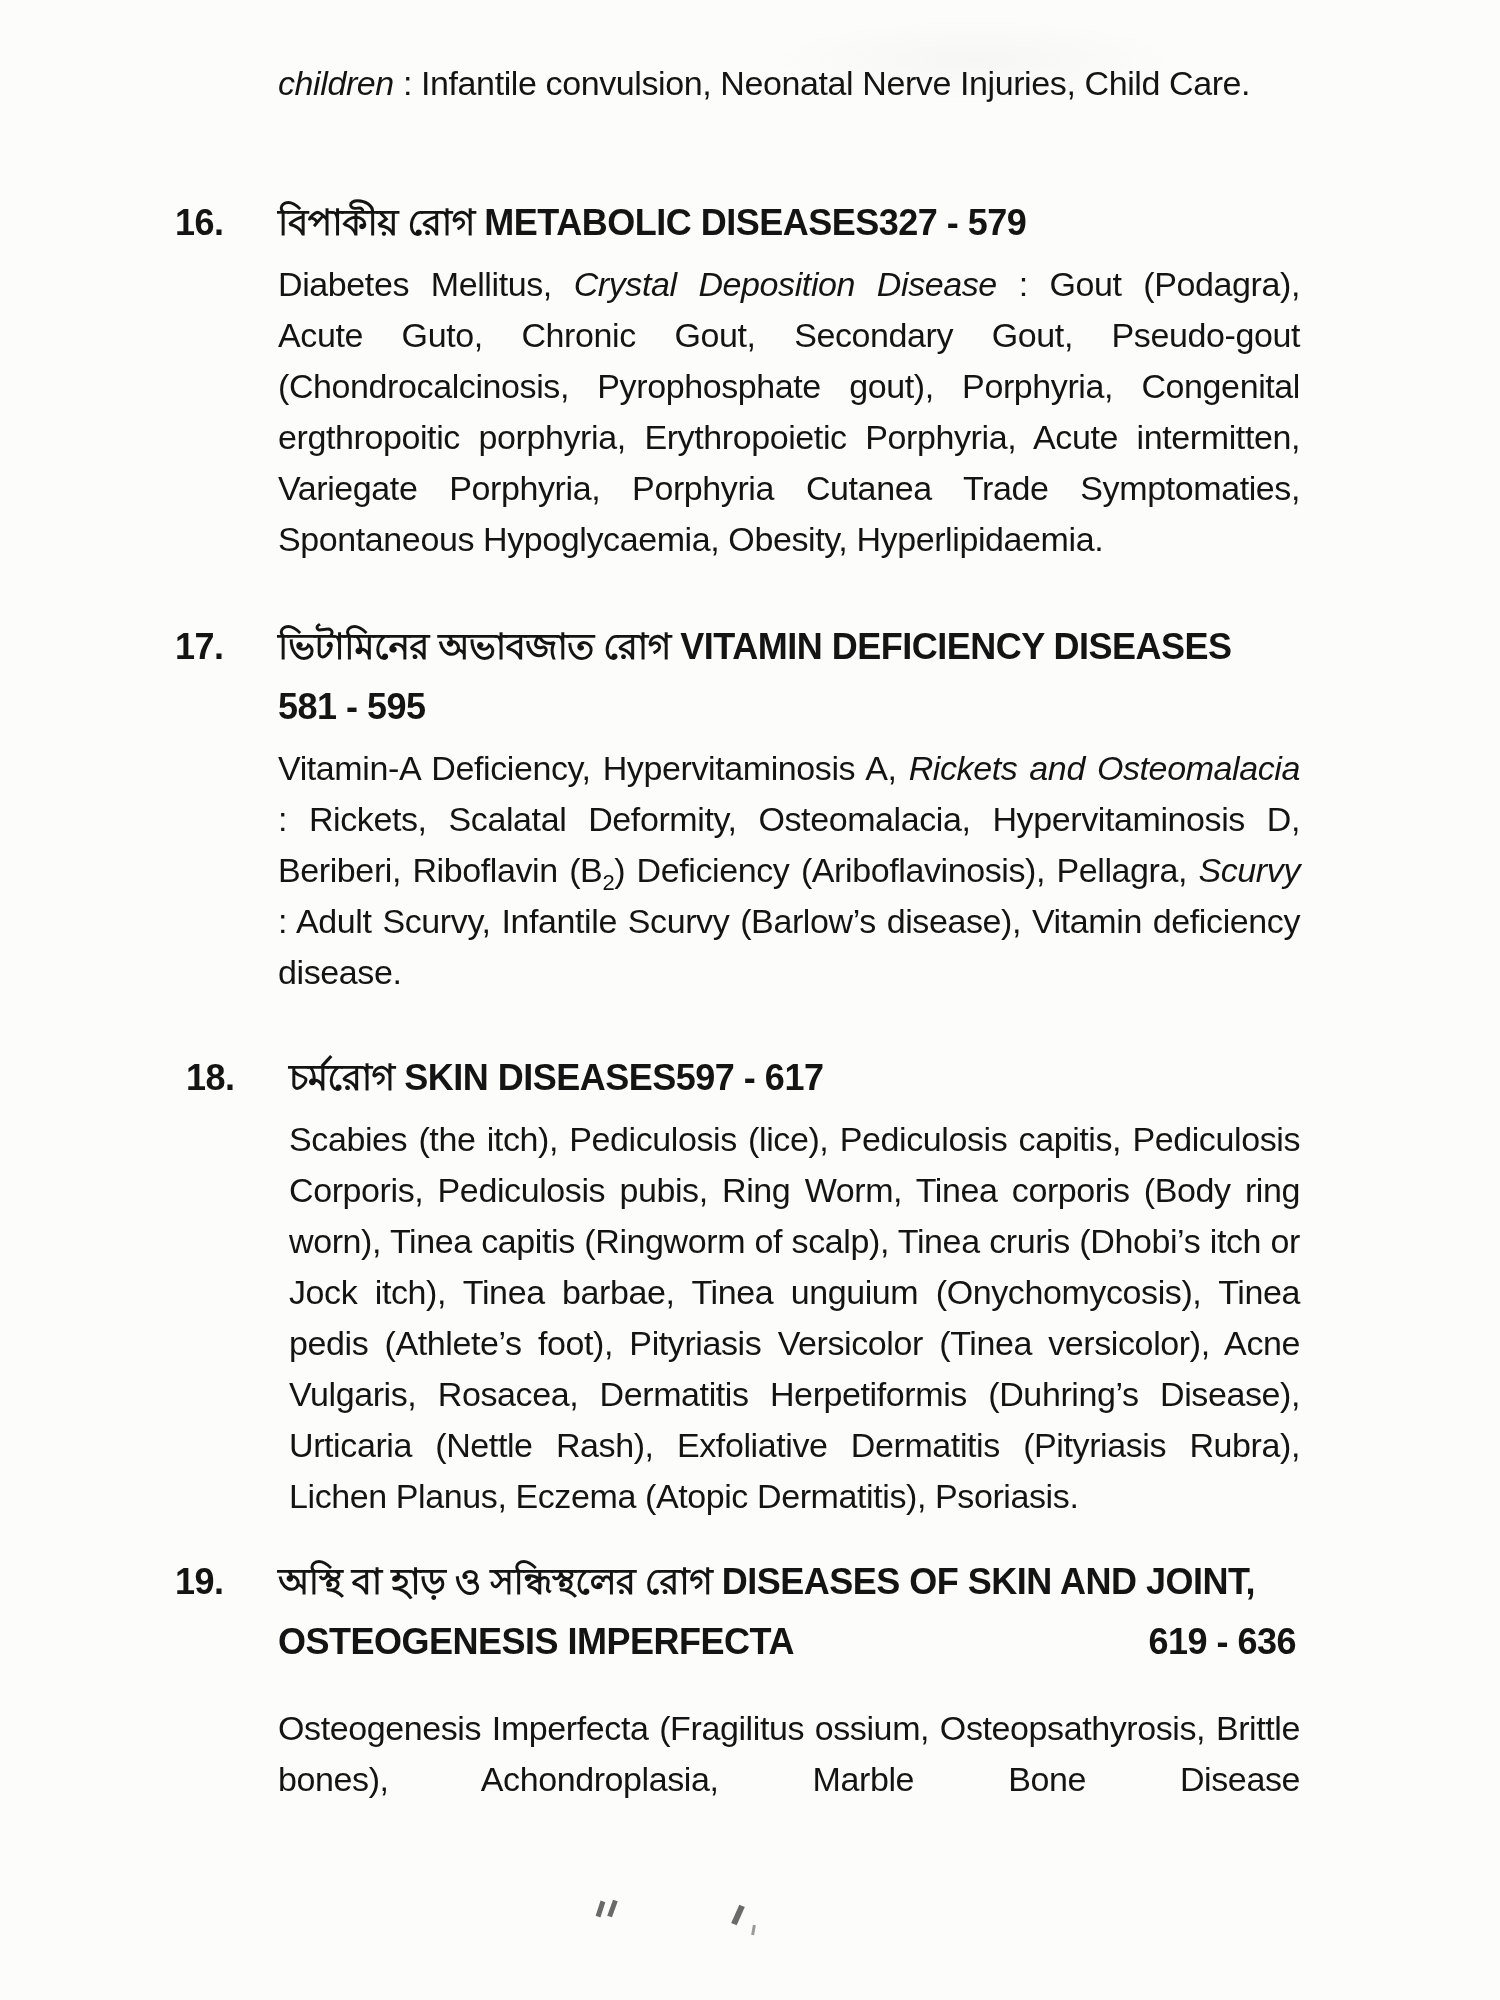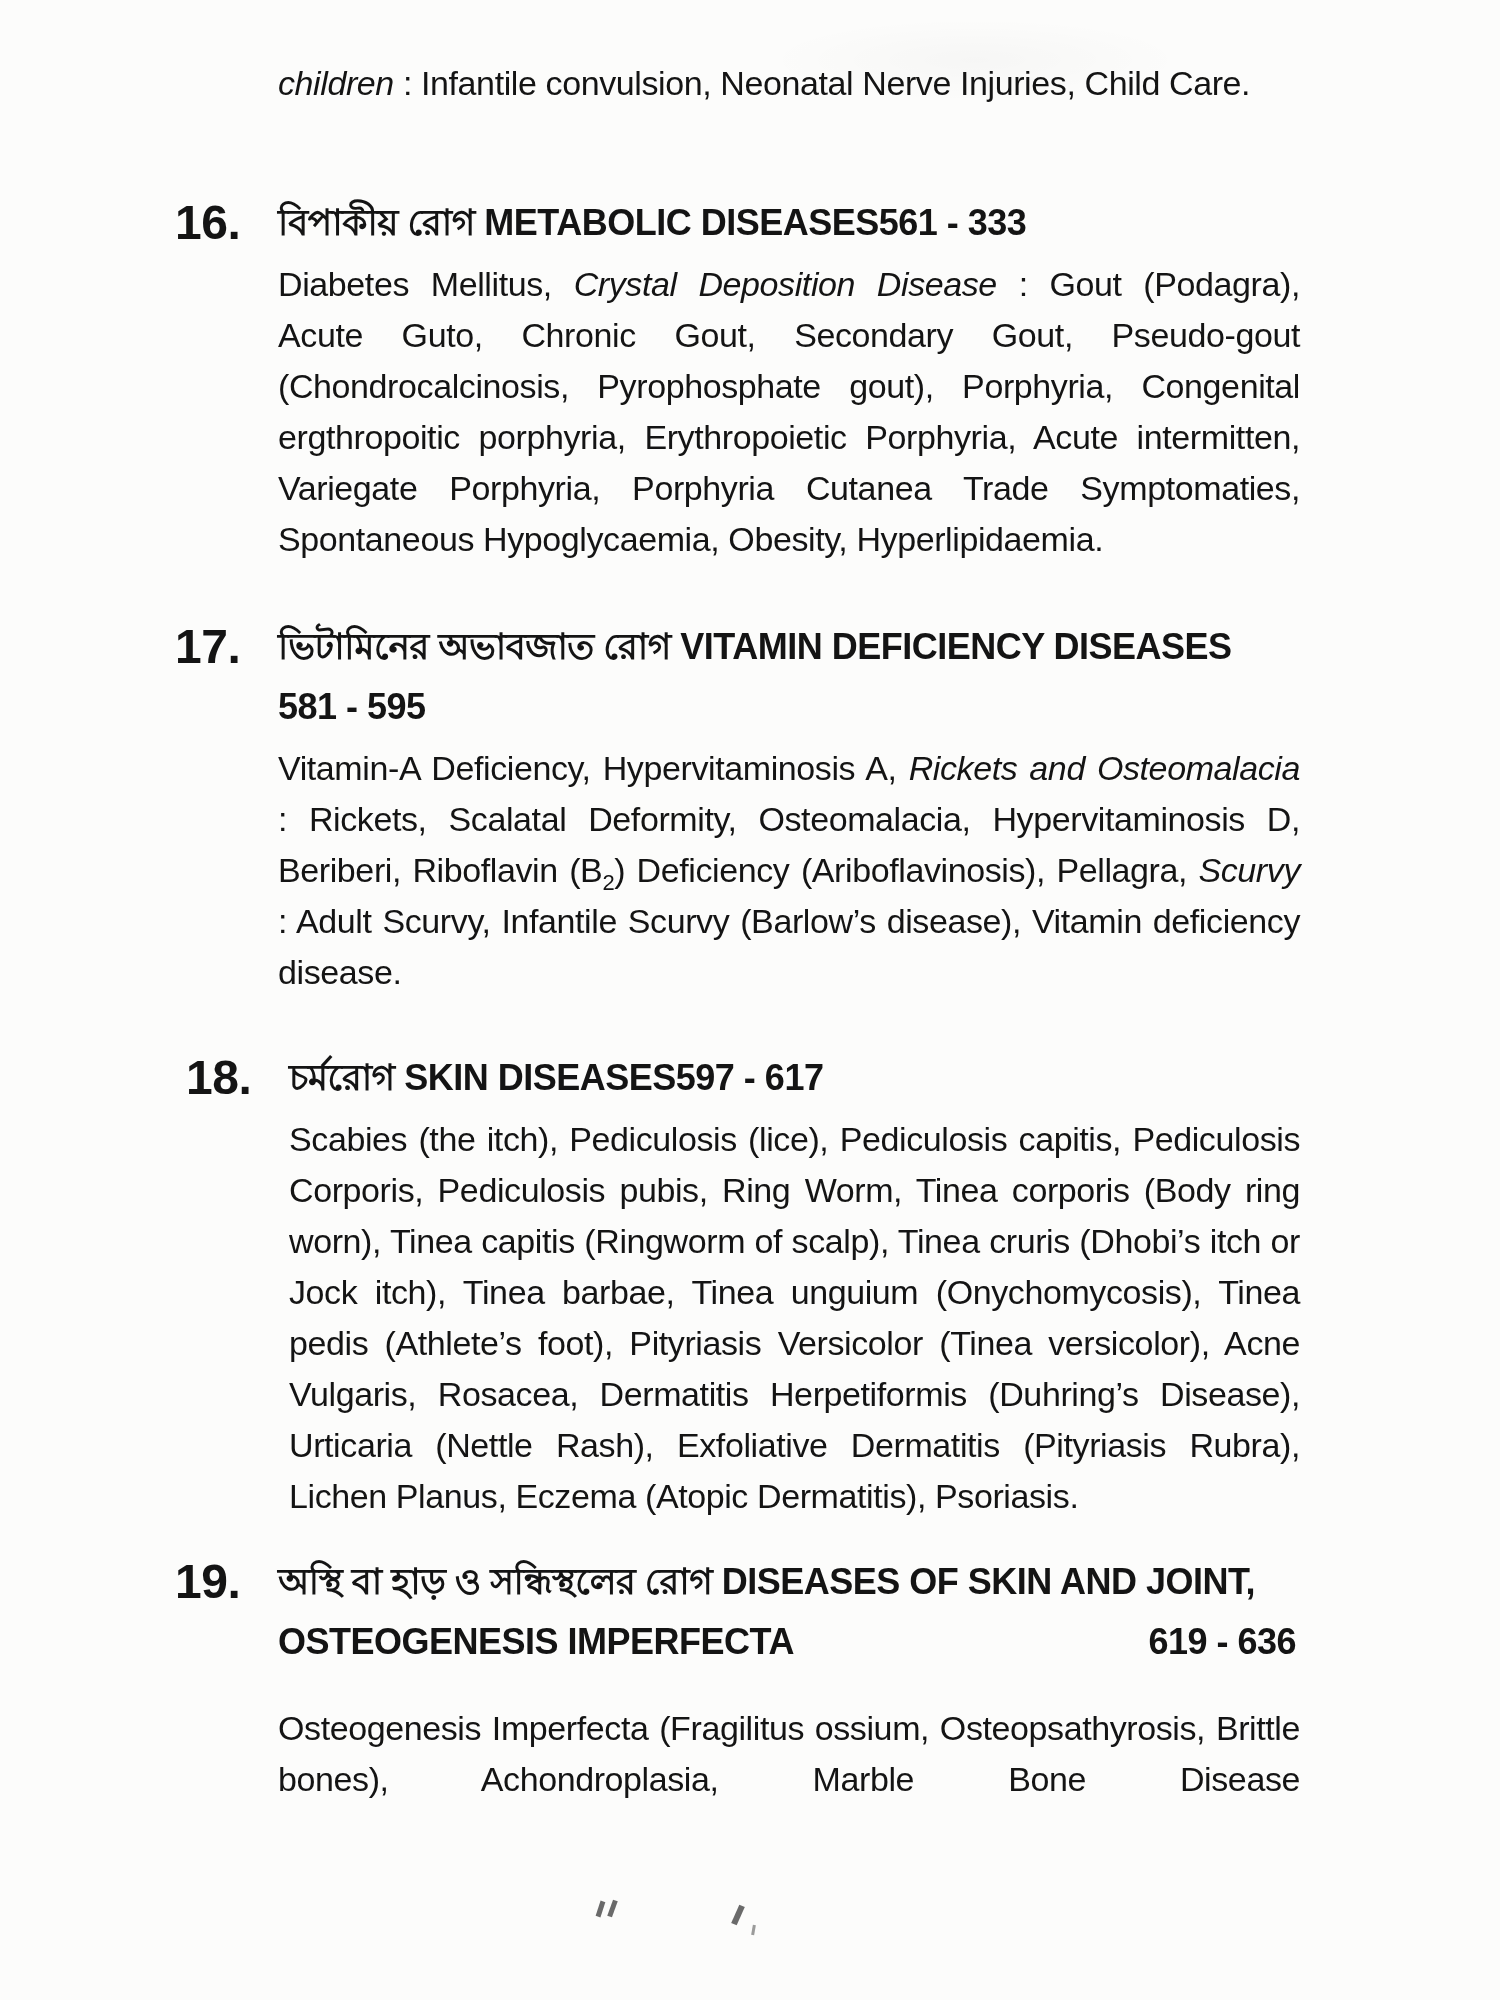--- a/index.html
+++ b/index.html
@@ -43,21 +43,21 @@
   .entry {
     display: grid;
     grid-template-columns: 103px 1fr;
   }
   .entry-16 { margin-top: 84px; }
   .entry-17 { margin-top: 52px; }
   .entry-18 { margin-top: 50px; margin-left: 11px; }
   .entry-19 { margin-top: 30px; }
   .num {
     font-weight: bold;
-    font-size: 48px;
+    font-size: 36px;
     line-height: 60px;
     letter-spacing: -0.5px;
   }
   .entry-head {
     font-weight: bold;
     font-size: 36px;
     line-height: 60px;
     letter-spacing: -0.5px;
     margin-bottom: 6px;
   }
@@ -99,21 +99,21 @@
 
 <div class="page">
 
   <p class="body-text intro"><span class="it">children</span><span> : Infantile convulsion, Neonatal Nerve Injuries, Child Care.</span></p>
 
   <section class="entry entry-16">
     <div class="num">16.</div>
     <div class="entry-content">
       <div class="entry-head head-row">
         <span class="head-title">বিপাকীয় রোগ METABOLIC DISEASES</span>
-        <span class="pages">561 - 333</span>
+        <span class="pages">327 - 579</span>
       </div>
       <p class="body-text"><span>Diabetes Mellitus, </span><span class="it">Crystal Deposition Disease</span><span> : Gout (Podagra), Acute Guto, Chronic Gout, Secondary Gout, Pseudo-gout (Chondrocalcinosis, Pyrophosphate gout), Porphyria, Congenital ergthropoitic porphyria, Erythropoietic Porphyria, Acute intermitten, Variegate Porphyria, Porphyria Cutanea Trade Symptomaties, Spontaneous Hypoglycaemia, Obesity, Hyperlipidaemia.</span></p>
     </div>
   </section>
 
   <section class="entry entry-17">
     <div class="num">17.</div>
     <div class="entry-content">
       <div class="entry-head">
         <div class="head-title">ভিটামিনের অভাবজাত রোগ VITAMIN DEFICIENCY DISEASES</div>

